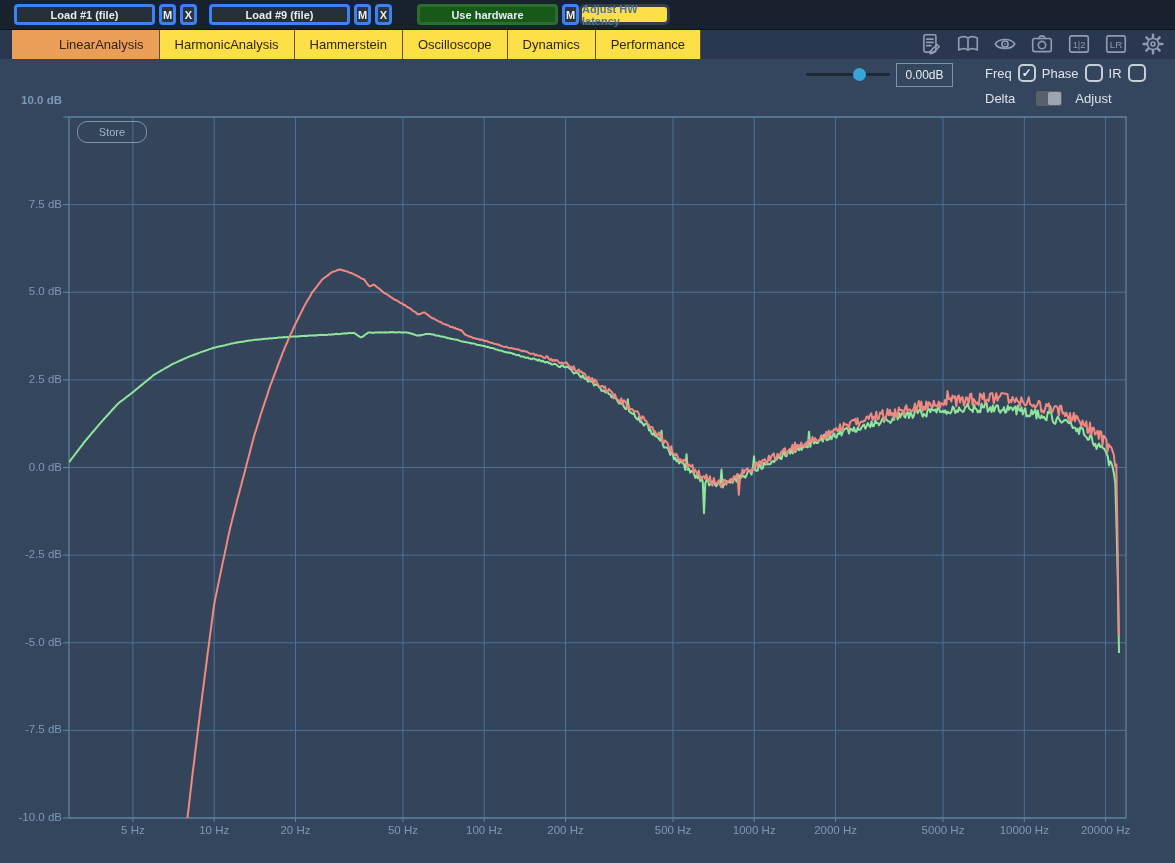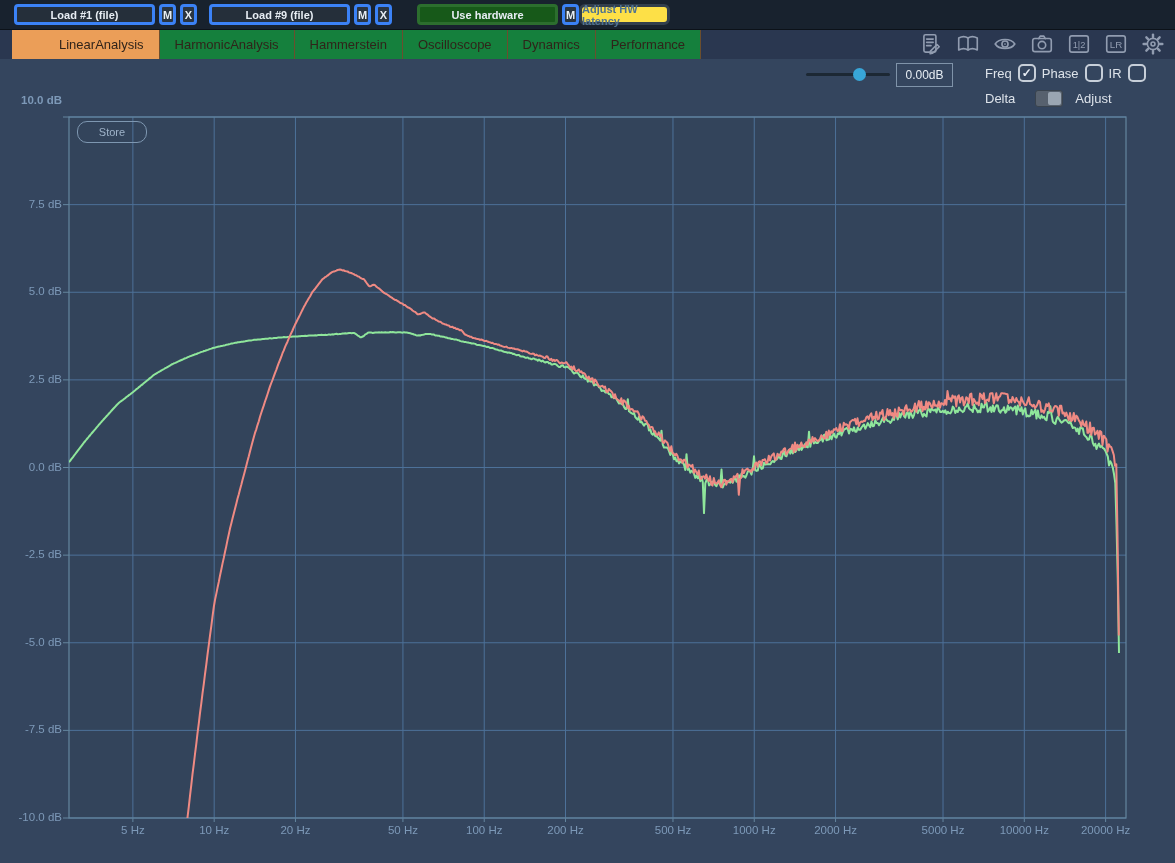--- a/index.html
+++ b/index.html
@@ -24,21 +24,21 @@
   .tb-muted{width:91px;background:#fde047;border-color:#323f4d;color:#4f7391;font-weight:bold;border-radius:6px;}
   .tb-gap12{margin-left:12px;}
   .tb-gap25{margin-left:25px;}
   
   #tabbar{
     position:absolute;left:0;top:29px;width:1175px;height:30px;background:#2a3750;
     border-top:1px solid #0c1219;box-sizing:border-box;display:flex;align-items:stretch;
   }
   .tab{
     padding:0 15px;display:flex;align-items:center;font-size:13px;color:#30241a;
-    background:#15803d;border-right:1px solid #6b4e2e;cursor:default;
+    background:#fde047;border-right:1px solid #6b4e2e;cursor:default;
   }
   .tab:first-child{margin-left:12px;padding-left:47px;}
   .tab.active{background:#eb9e58;}
   #header-icons{
     position:absolute;right:10px;top:31px;height:26px;display:flex;align-items:center;gap:13px;
   }
   .hicon{width:24px;height:24px;display:flex;align-items:center;justify-content:center;cursor:default;}
   
   .ctl-label{color:#dde3ea;font-size:13px;}
   #slider-track{position:absolute;left:806px;top:73px;width:84px;height:3px;background:#1c2834;border-radius:2px;}

